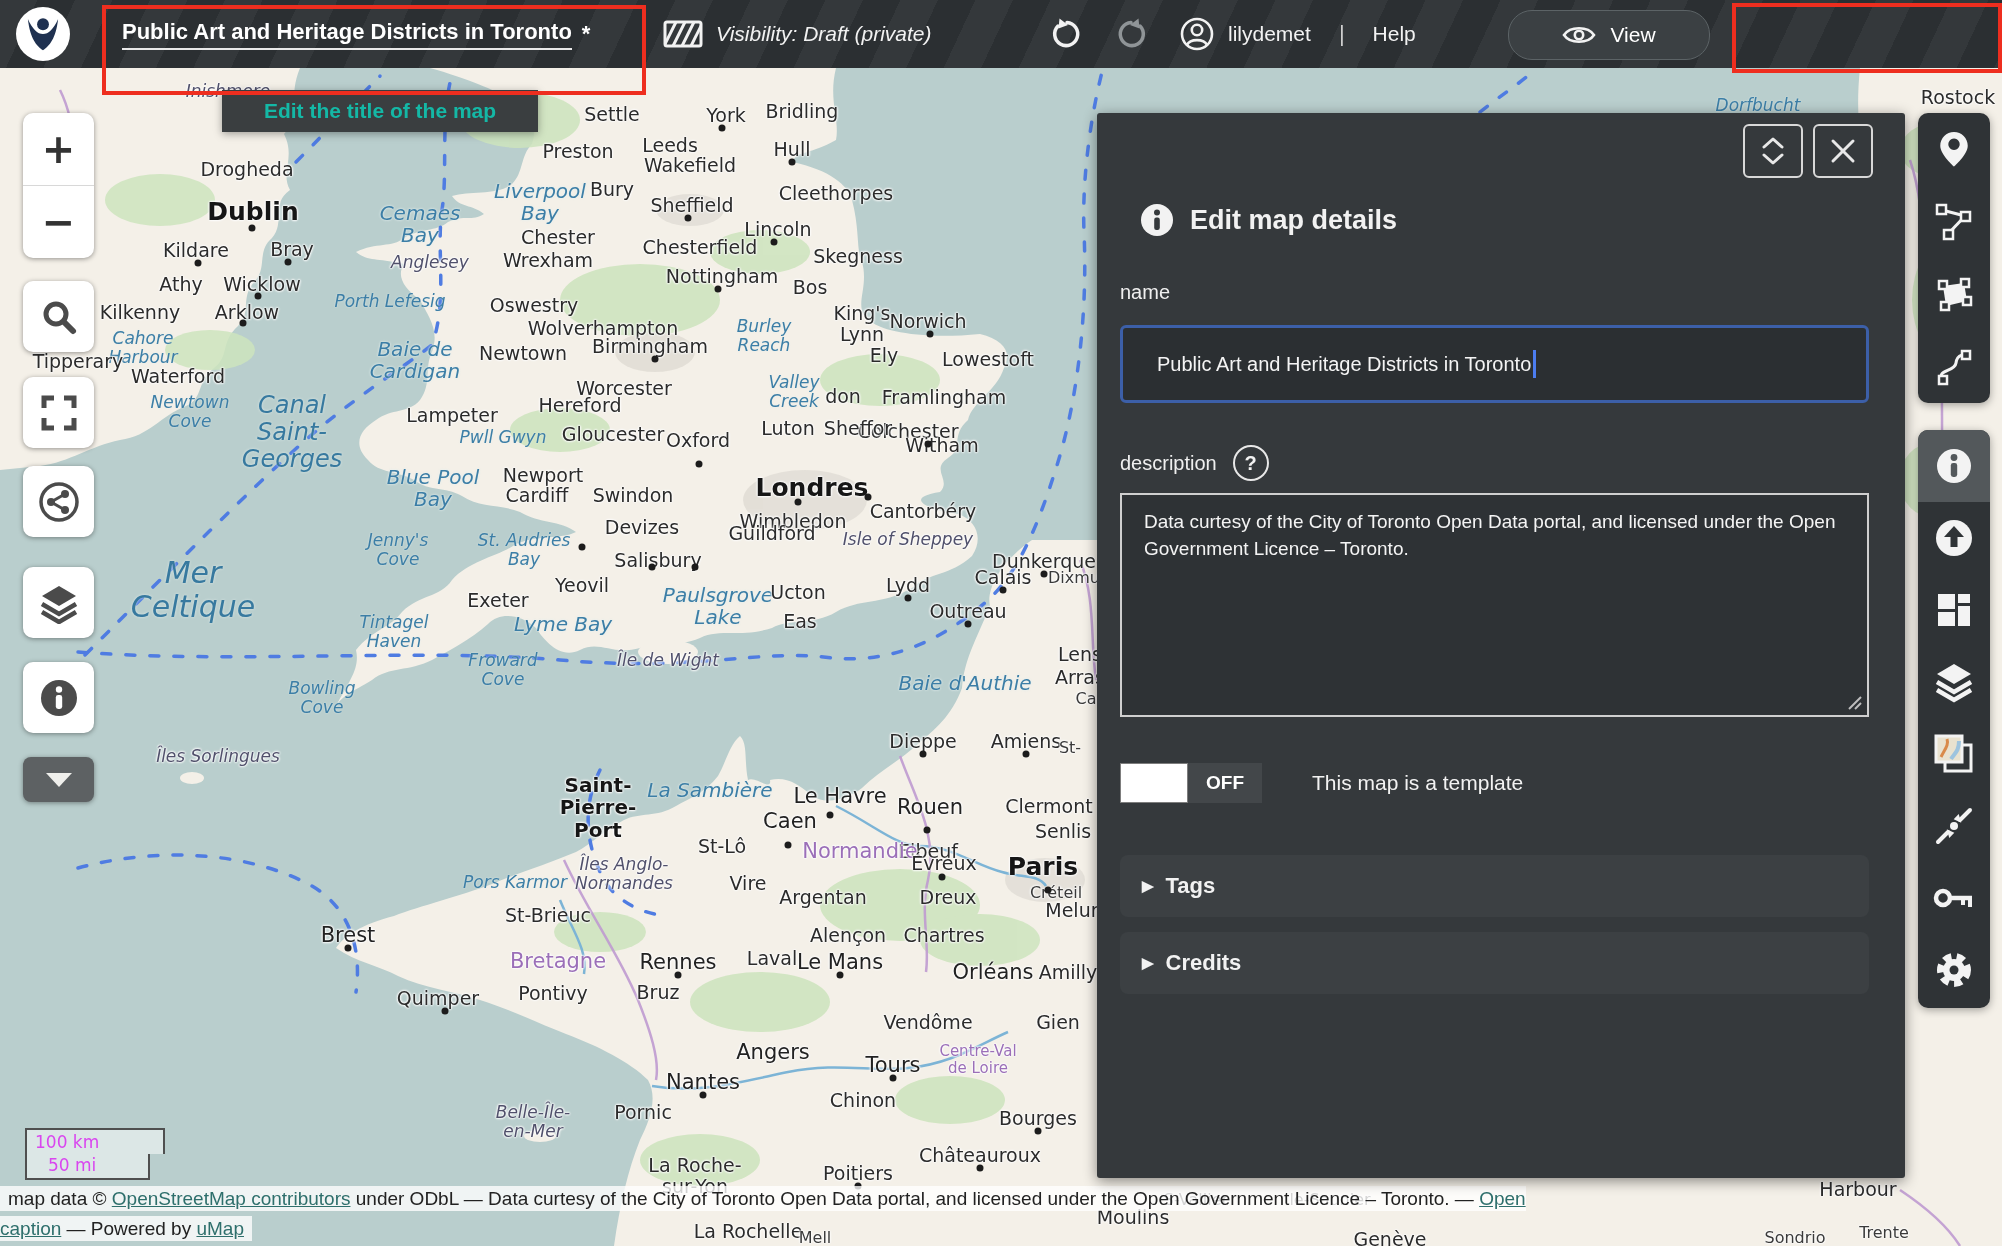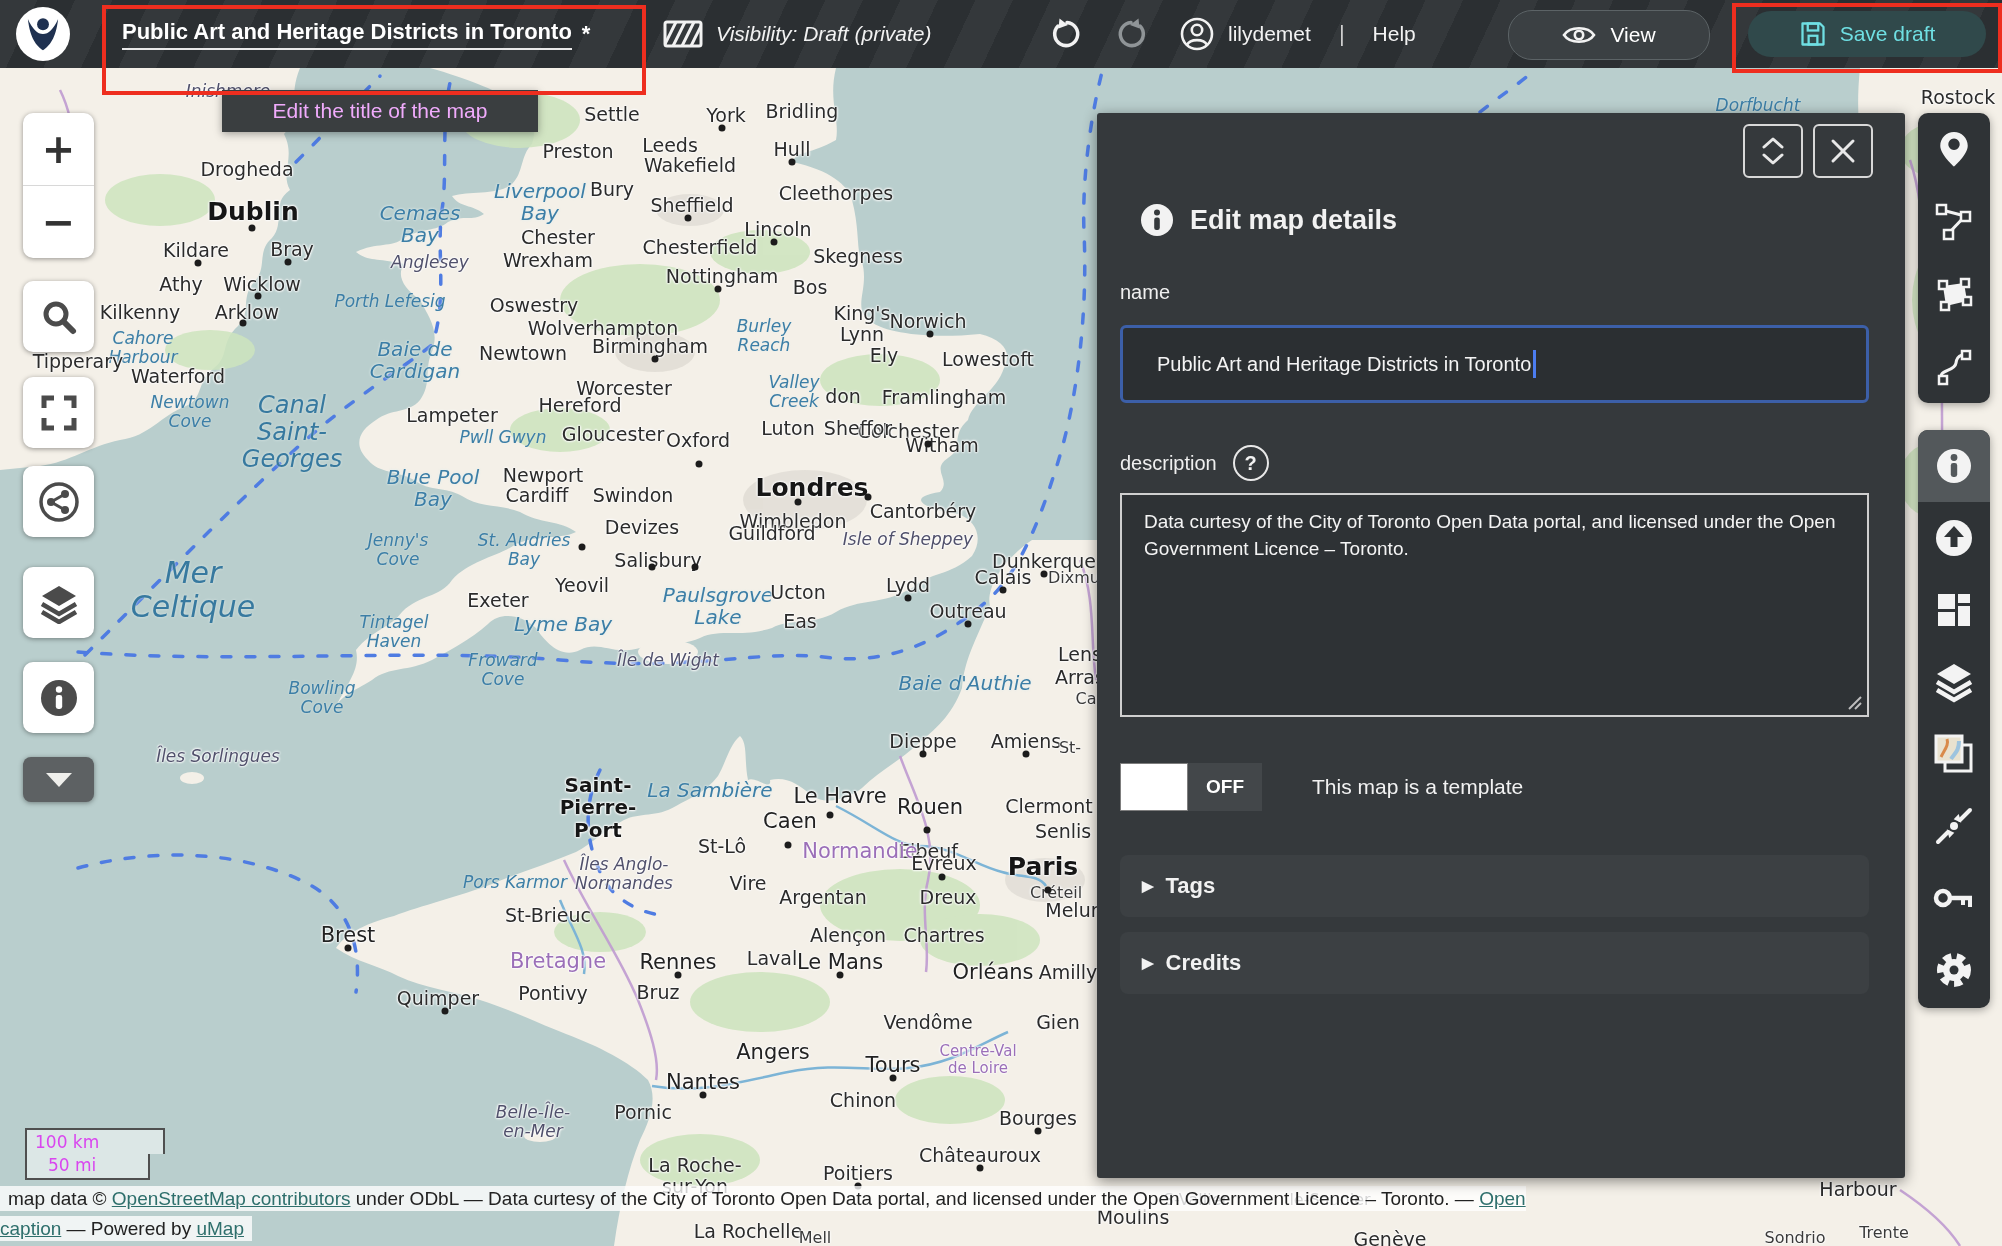--- a/index.html
+++ b/index.html
@@ -32,22 +32,22 @@
     display:flex;align-items:center;color:#f2f2f2;}
   #logo{position:absolute;left:16px;top:7px;width:54px;height:54px;}
   #map-title{position:absolute;left:122px;top:0;height:68px;display:flex;align-items:center;
     font-size:22px;font-weight:bold;color:#fff;}
   #map-title .t-underline{border-bottom:2px solid #e8e8e8;padding-bottom:3px;}
   #map-title .t-star{margin-left:10px;}
   .annotation{position:absolute;border:4px solid #ee2e1f;z-index:80;pointer-events:none;}
   #anno-title{left:102px;top:5px;width:536px;height:82px;}
   #anno-save{left:1732px;top:3px;width:262px;height:62px;}
   #tooltip{position:absolute;left:222px;top:90px;width:316px;height:42px;z-index:70;background:#3a3e40;
-    color:#f0abfc;font-size:21px;display:flex;align-items:center;justify-content:center;
-    box-shadow:0 2px 8px rgba(0,0,0,.35);}
+    color:#14b8a6;font-size:21px;display:flex;align-items:center;justify-content:center;
+    box-shadow:0 2px 8px rgba(0,0,0,.35);font-weight:bold;}
   #vis-group{position:absolute;left:663px;top:0;height:68px;display:flex;align-items:center;gap:13px;}
   #vis-label{font-style:italic;font-size:21px;}
   .tb-icon{display:flex;align-items:center;justify-content:center;}
   #undo-btn{position:absolute;left:1048px;top:17px;width:34px;height:34px;cursor:pointer;}
   #redo-btn{position:absolute;left:1116px;top:17px;width:34px;height:34px;cursor:pointer;}
   #user-group{position:absolute;left:1180px;top:0;height:68px;display:flex;align-items:center;gap:14px;font-size:21px;}
   #tb-pipe{color:#cfcfcf;margin:0 14px;font-size:22px;}
   #help-link{font-size:21px;cursor:pointer;}
   #view-btn{position:absolute;left:1508px;top:10px;width:200px;height:48px;border-radius:24px;
     background:#3b4043;border:1px solid #5c6366;display:flex;align-items:center;justify-content:center;
@@ -95,21 +95,21 @@
     padding-left:34px;font-size:20px;color:#f4f4f4;cursor:text;}
   #caret{display:inline-block;width:3px;height:28px;background:#4c7df0;margin-left:2px;vertical-align:middle;}
   #desc-row{position:absolute;left:23px;top:332px;display:flex;align-items:center;gap:16px;}
   #desc-help{width:32px;height:32px;border:2.5px solid #e8e8e8;border-radius:50%;display:flex;
              align-items:center;justify-content:center;font-size:20px;font-weight:bold;cursor:pointer;}
   #desc-area{position:absolute;left:23px;top:380px;width:749px;height:224px;box-sizing:border-box;
     background:#2e3235;border:2px solid #cfcfcf;padding:14px 22px;font-size:19px;line-height:1.4;
     color:#f4f4f4;cursor:text;}
   #desc-resize{position:absolute;right:5px;bottom:5px;width:16px;height:16px;}
   #toggle-row{position:absolute;left:23px;top:650px;display:flex;align-items:center;gap:50px;}
-  #toggle{display:flex;width:142px;height:48px;cursor:pointer;}
+  #toggle{display:flex;width:142px;height:40px;cursor:pointer;}
   #toggle .knob{width:68px;height:100%;background:#fff;border:1px solid #7d7d7d;box-sizing:border-box;}
   #toggle .state{flex:1;background:#43474a;display:flex;align-items:center;justify-content:center;
                  font-size:19px;font-weight:bold;color:#fff;}
   #toggle-label{font-size:21px;}
   .accordion{position:absolute;left:23px;width:749px;height:62px;background:#3c4043;border-radius:8px;
     display:flex;align-items:center;padding-left:22px;box-sizing:border-box;font-size:22px;font-weight:bold;
     gap:12px;cursor:pointer;}
   .accordion .tri{font-size:15px;}
 
   
@@ -711,27 +711,19 @@
     <div id="user-group">
       <svg width="34" height="34" viewBox="0 0 34 34">
         <circle cx="17" cy="17" r="15" fill="none" stroke="#f2f2f2" stroke-width="2.6"></circle>
         <circle cx="17" cy="13" r="5.2" fill="none" stroke="#f2f2f2" stroke-width="2.6"></circle>
         <path d="M7,28 C10,21.5 24,21.5 27,28" fill="none" stroke="#f2f2f2" stroke-width="2.6"></path>
       </svg>
       <span>lilydemet</span>
       <span id="tb-pipe">|</span>
       <span id="help-link">Help</span>
     </div>
-    <div id="save-btn">
-      <svg width="28" height="28" viewBox="0 0 32 32">
-        <path d="M4,4 H24 L28,8 V28 H4 Z" fill="none" stroke="#6fdfe3" stroke-width="2.6" stroke-linejoin="round"></path>
-        <rect x="10" y="4" width="12" height="8" fill="none" stroke="#6fdfe3" stroke-width="2.6"></rect>
-        <rect x="11" y="18" width="10" height="10" fill="none" stroke="#6fdfe3" stroke-width="2.6"></rect>
-      </svg>
-      <span>Save draft</span>
-    </div>
   </div>
 
   <div id="anno-title" class="annotation"></div>
   <div id="anno-save" class="annotation"></div>
   <div id="tooltip">Edit the title of the map</div>
 
 </div>
 
 </body></html>

